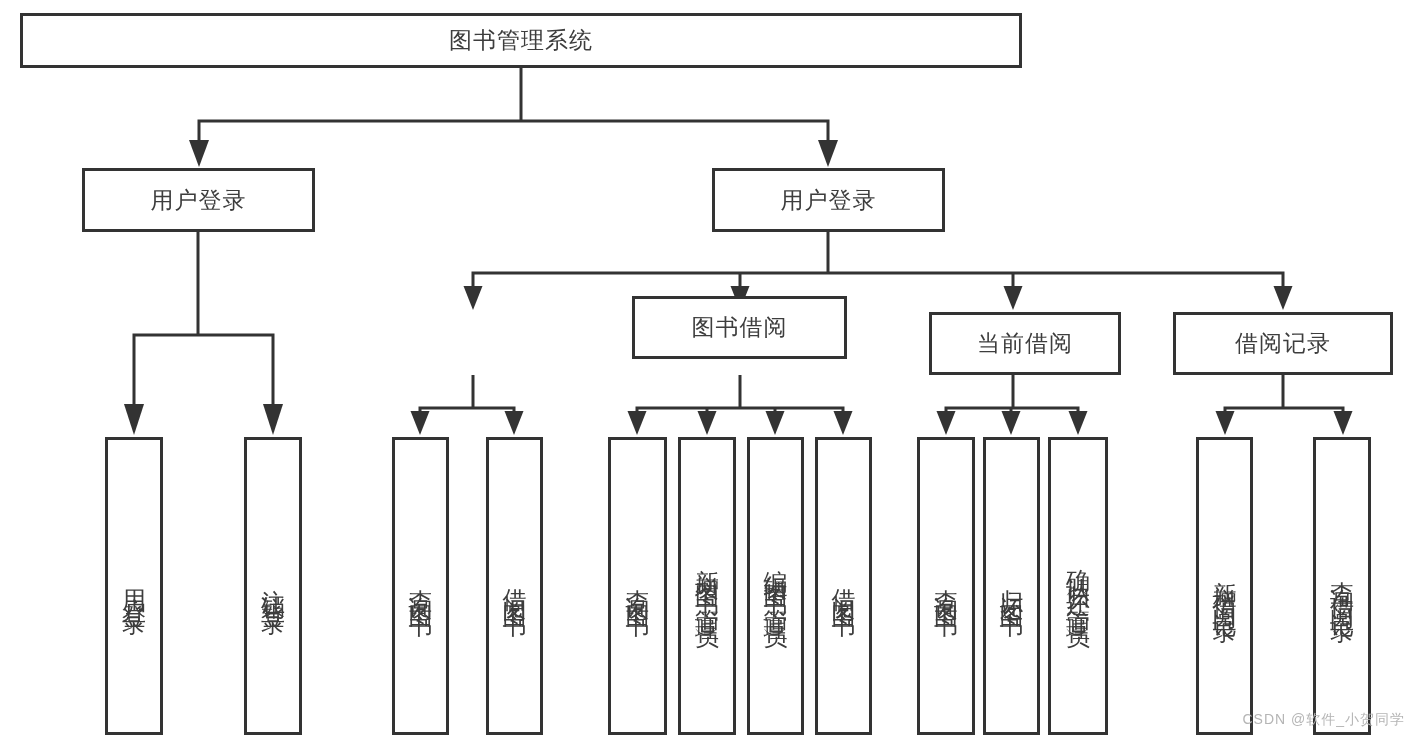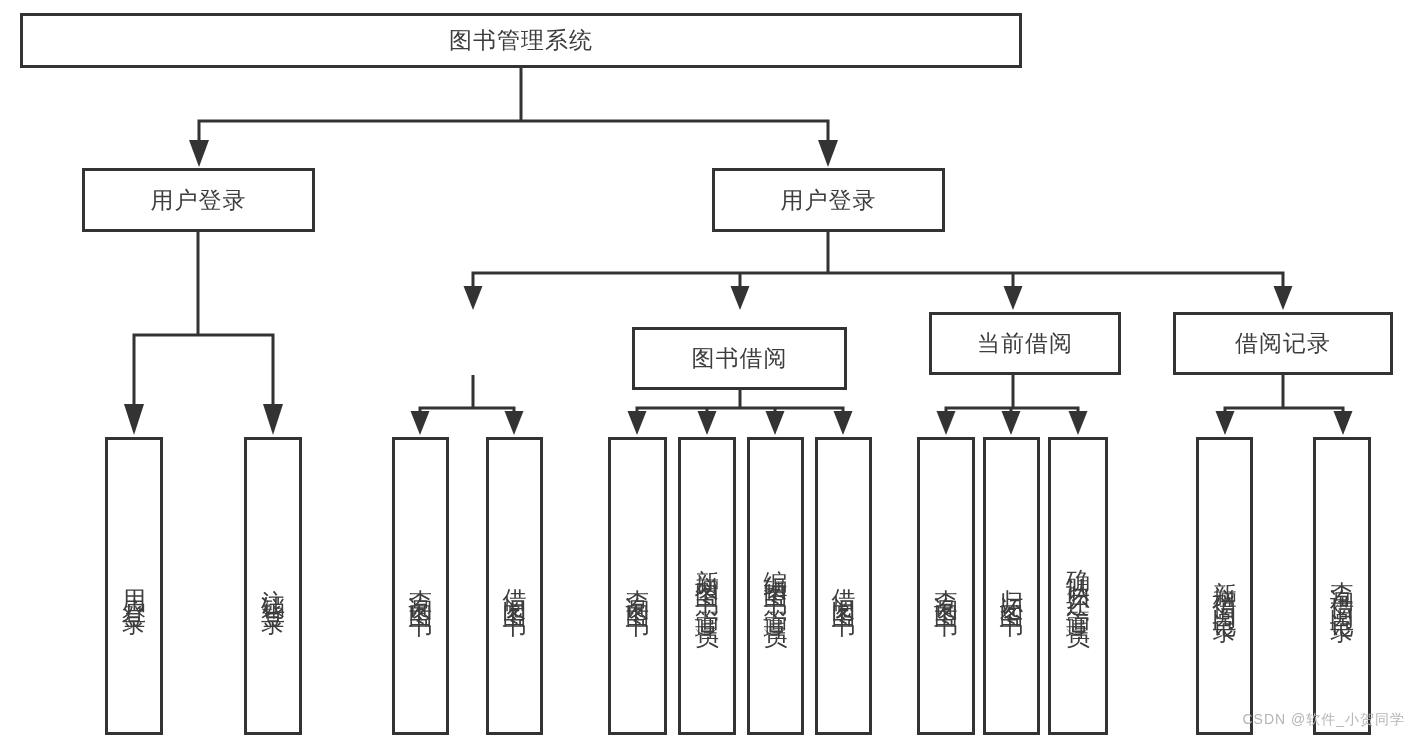--- a/index.html
+++ b/index.html
@@ -102,21 +102,21 @@
     <path d="M1225 416 V408 H1343 V416"></path>
     <polygon points="1215.5,411 1234.5,411 1225,435"></polygon>
     <polygon points="1333.5,411 1352.5,411 1343,435"></polygon>
   </svg>
 
   <div class="box hlabel" style="left:20px;top:13px;width:1002px;height:55px">图书管理系统</div>
 
   <div class="box hlabel" style="left:82px;top:168px;width:233px;height:64px">用户登录</div>
   <div class="box hlabel" style="left:712px;top:168px;width:233px;height:64px">用户登录</div>
 
-  <div class="box hlabel" style="left:632px;top:327px;width:215px;height:63px">图书借阅</div>
+  <div class="box hlabel" style="left:632px;top:296px;width:215px;height:63px">图书借阅</div>
   <div class="box hlabel" style="left:929px;top:312px;width:192px;height:63px">当前借阅</div>
   <div class="box hlabel" style="left:1173px;top:312px;width:220px;height:63px">借阅记录</div>
 
   <div class="box leaf" style="left:105px;top:437px;width:58px;height:298px">
     <span class="vtext">用户登录</span>
   </div>
   <div class="box leaf" style="left:244px;top:437px;width:58px;height:298px">
     <span class="vtext">注销登录</span>
   </div>
 

